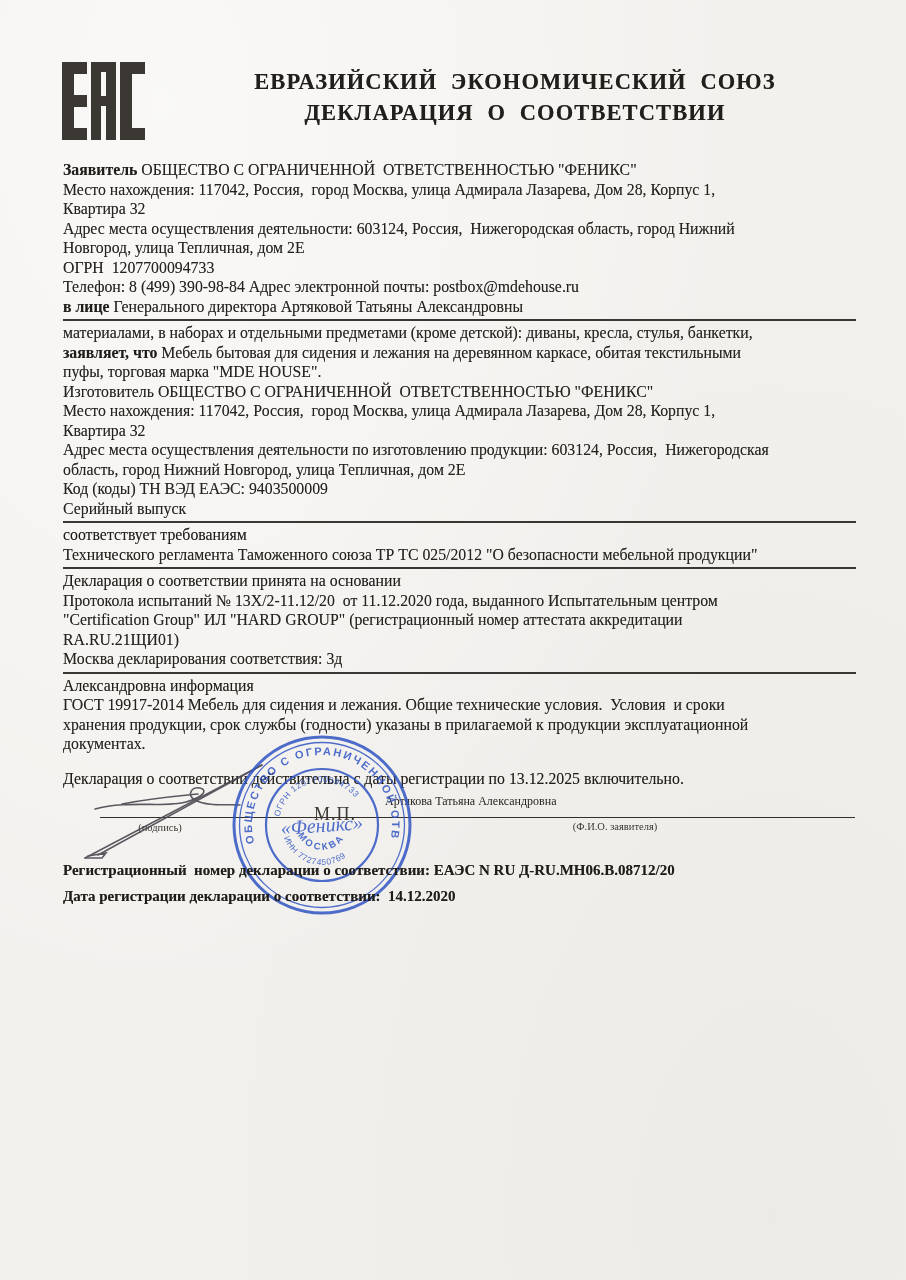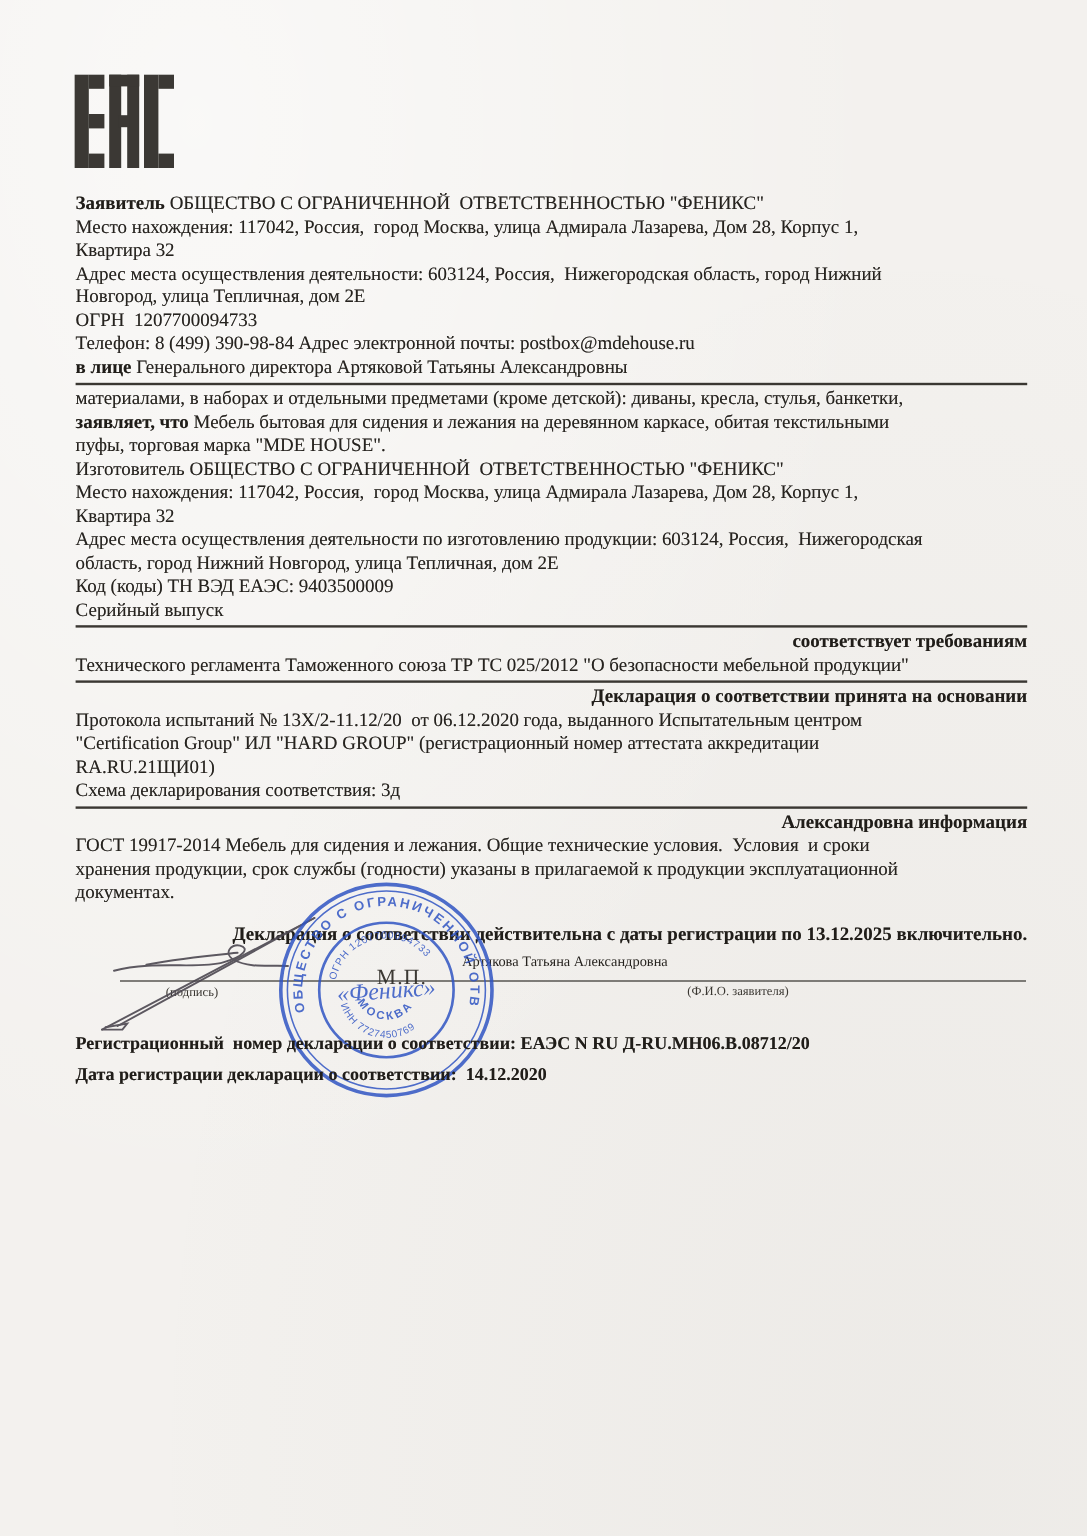--- a/index.html
+++ b/index.html
@@ -20,21 +20,21 @@
     font-weight:bold;font-size:22.5px;line-height:31px;
     letter-spacing:1.1px;word-spacing:7px;color:#211f1b;
     text-shadow:0 0 .5px rgba(33,31,27,.55);
   }
   
   .content{
     position:absolute;left:63px;top:160px;width:793px;
     font-size:15.8px;line-height:19.5px;
   }
   .content p{margin:0;white-space:pre-wrap;text-shadow:0 0 .4px rgba(38,35,31,.4);}
-  .content p.allbold{font-weight:bold;color:#201d19;text-align:right;}
+  .content p.allbold{font-weight:normal;color:#201d19;}
   .content p.gaptop{margin-top:15px;}
   .content b{font-weight:bold;color:#201d19;}
   .rule{border-top:2px solid #3a3732;margin:3px 0 2px;}
   
   .sig-line{position:absolute;left:100px;top:817px;width:755px;height:0;border-top:1.5px solid #33302b;}
   .name{position:absolute;left:385px;top:794px;width:440px;font-size:12px;white-space:pre-wrap;}
   .sig-label{position:absolute;font-size:10.5px;color:#3a3732;text-align:center;white-space:pre-wrap;}
   .lbl-sign{left:100px;top:822px;width:120px;}
   .lbl-fio{left:465px;top:821px;width:300px;}
   .mp{position:absolute;left:314px;top:804px;font-size:18px;letter-spacing:1px;color:#3c3934;}
@@ -61,20 +61,24 @@
       <rect x="44" y="0" width="10" height="78"></rect>
       <rect x="29" y="0" width="25" height="10"></rect>
       <rect x="37" y="34" width="9" height="10"></rect>
 
       <rect x="58" y="0" width="12" height="78"></rect>
       <rect x="70" y="0" width="13" height="12"></rect>
       <rect x="70" y="66" width="13" height="12"></rect>
     </g>
   </svg>
 
+  <div class="title">
+    <div>ЕВРАЗИЙСКИЙ  ЭКОНОМИЧЕСКИЙ СОЮЗ</div>
+    <div>ДЕКЛАРАЦИЯ  О СООТВЕТСТВИИ</div>
+  </div>
 
   <div class="content" id="body-content">
       <p class="line"><b>Заявитель</b><span> ОБЩЕСТВО С ОГРАНИЧЕННОЙ  ОТВЕТСТВЕННОСТЬЮ "ФЕНИКС"</span></p>
       <p class="line"><b></b><span>Место нахождения: 117042, Россия,  город Москва, улица Адмирала Лазарева, Дом 28, Корпус 1,</span></p>
       <p class="line"><b></b><span>Квартира 32</span></p>
       <p class="line"><b></b><span>Адрес места осуществления деятельности: 603124, Россия,  Нижегородская область, город Нижний</span></p>
       <p class="line"><b></b><span>Новгород, улица Тепличная, дом 2Е</span></p>
       <p class="line"><b></b><span>ОГРН  1207700094733</span></p>
       <p class="line"><b></b><span>Телефон: 8 (499) 390-98-84 Адрес электронной почты: postbox@mdehouse.ru</span></p>
       <p class="line"><b>в лице</b><span> Генерального директора Артяковой Татьяны Александровны</span></p>
@@ -87,24 +91,24 @@
       <p class="line"><b></b><span>Квартира 32</span></p>
       <p class="line"><b></b><span>Адрес места осуществления деятельности по изготовлению продукции: 603124, Россия,  Нижегородская</span></p>
       <p class="line"><b></b><span>область, город Нижний Новгород, улица Тепличная, дом 2Е</span></p>
       <p class="line"><b></b><span>Код (коды) ТН ВЭД ЕАЭС: 9403500009</span></p>
       <p class="line"><b></b><span>Серийный выпуск</span></p>
       <div class="rule"></div>
       <p class="line allbold"><b></b><span>соответствует требованиям</span></p>
       <p class="line"><b></b><span>Технического регламента Таможенного союза ТР ТС 025/2012 "О безопасности мебельной продукции"</span></p>
       <div class="rule"></div>
       <p class="line allbold"><b></b><span>Декларация о соответствии принята на основании</span></p>
-      <p class="line"><b></b><span>Протокола испытаний № 13Х/2-11.12/20  от 06.12.2020 года, выданного Испытательным центром</span></p>
+      <p class="line"><b></b><span>Протокола испытаний № 13Х/2-11.12/20  от 11.12.2020 года, выданного Испытательным центром</span></p>
       <p class="line"><b></b><span>"Certification Group" ИЛ "HARD GROUP" (регистрационный номер аттестата аккредитации</span></p>
       <p class="line"><b></b><span>RA.RU.21ЩИ01)</span></p>
-      <p class="line"><b></b><span>Схема декларирования соответствия: 3д</span></p>
+      <p class="line"><b></b><span>Москва декларирования соответствия: 3д</span></p>
       <div class="rule"></div>
       <p class="line allbold"><b></b><span>Александровна информация</span></p>
       <p class="line"><b></b><span>ГОСТ 19917-2014 Мебель для сидения и лежания. Общие технические условия.  Условия  и сроки</span></p>
       <p class="line"><b></b><span>хранения продукции, срок службы (годности) указаны в прилагаемой к продукции эксплуатационной</span></p>
       <p class="line"><b></b><span>документах.</span></p>
       <p class="line allbold gaptop"><b></b><span>Декларация о соответствии действительна с даты регистрации по 13.12.2025 включительно.</span></p>
     </div>
 
   <div class="mp">М.П.</div>
 

